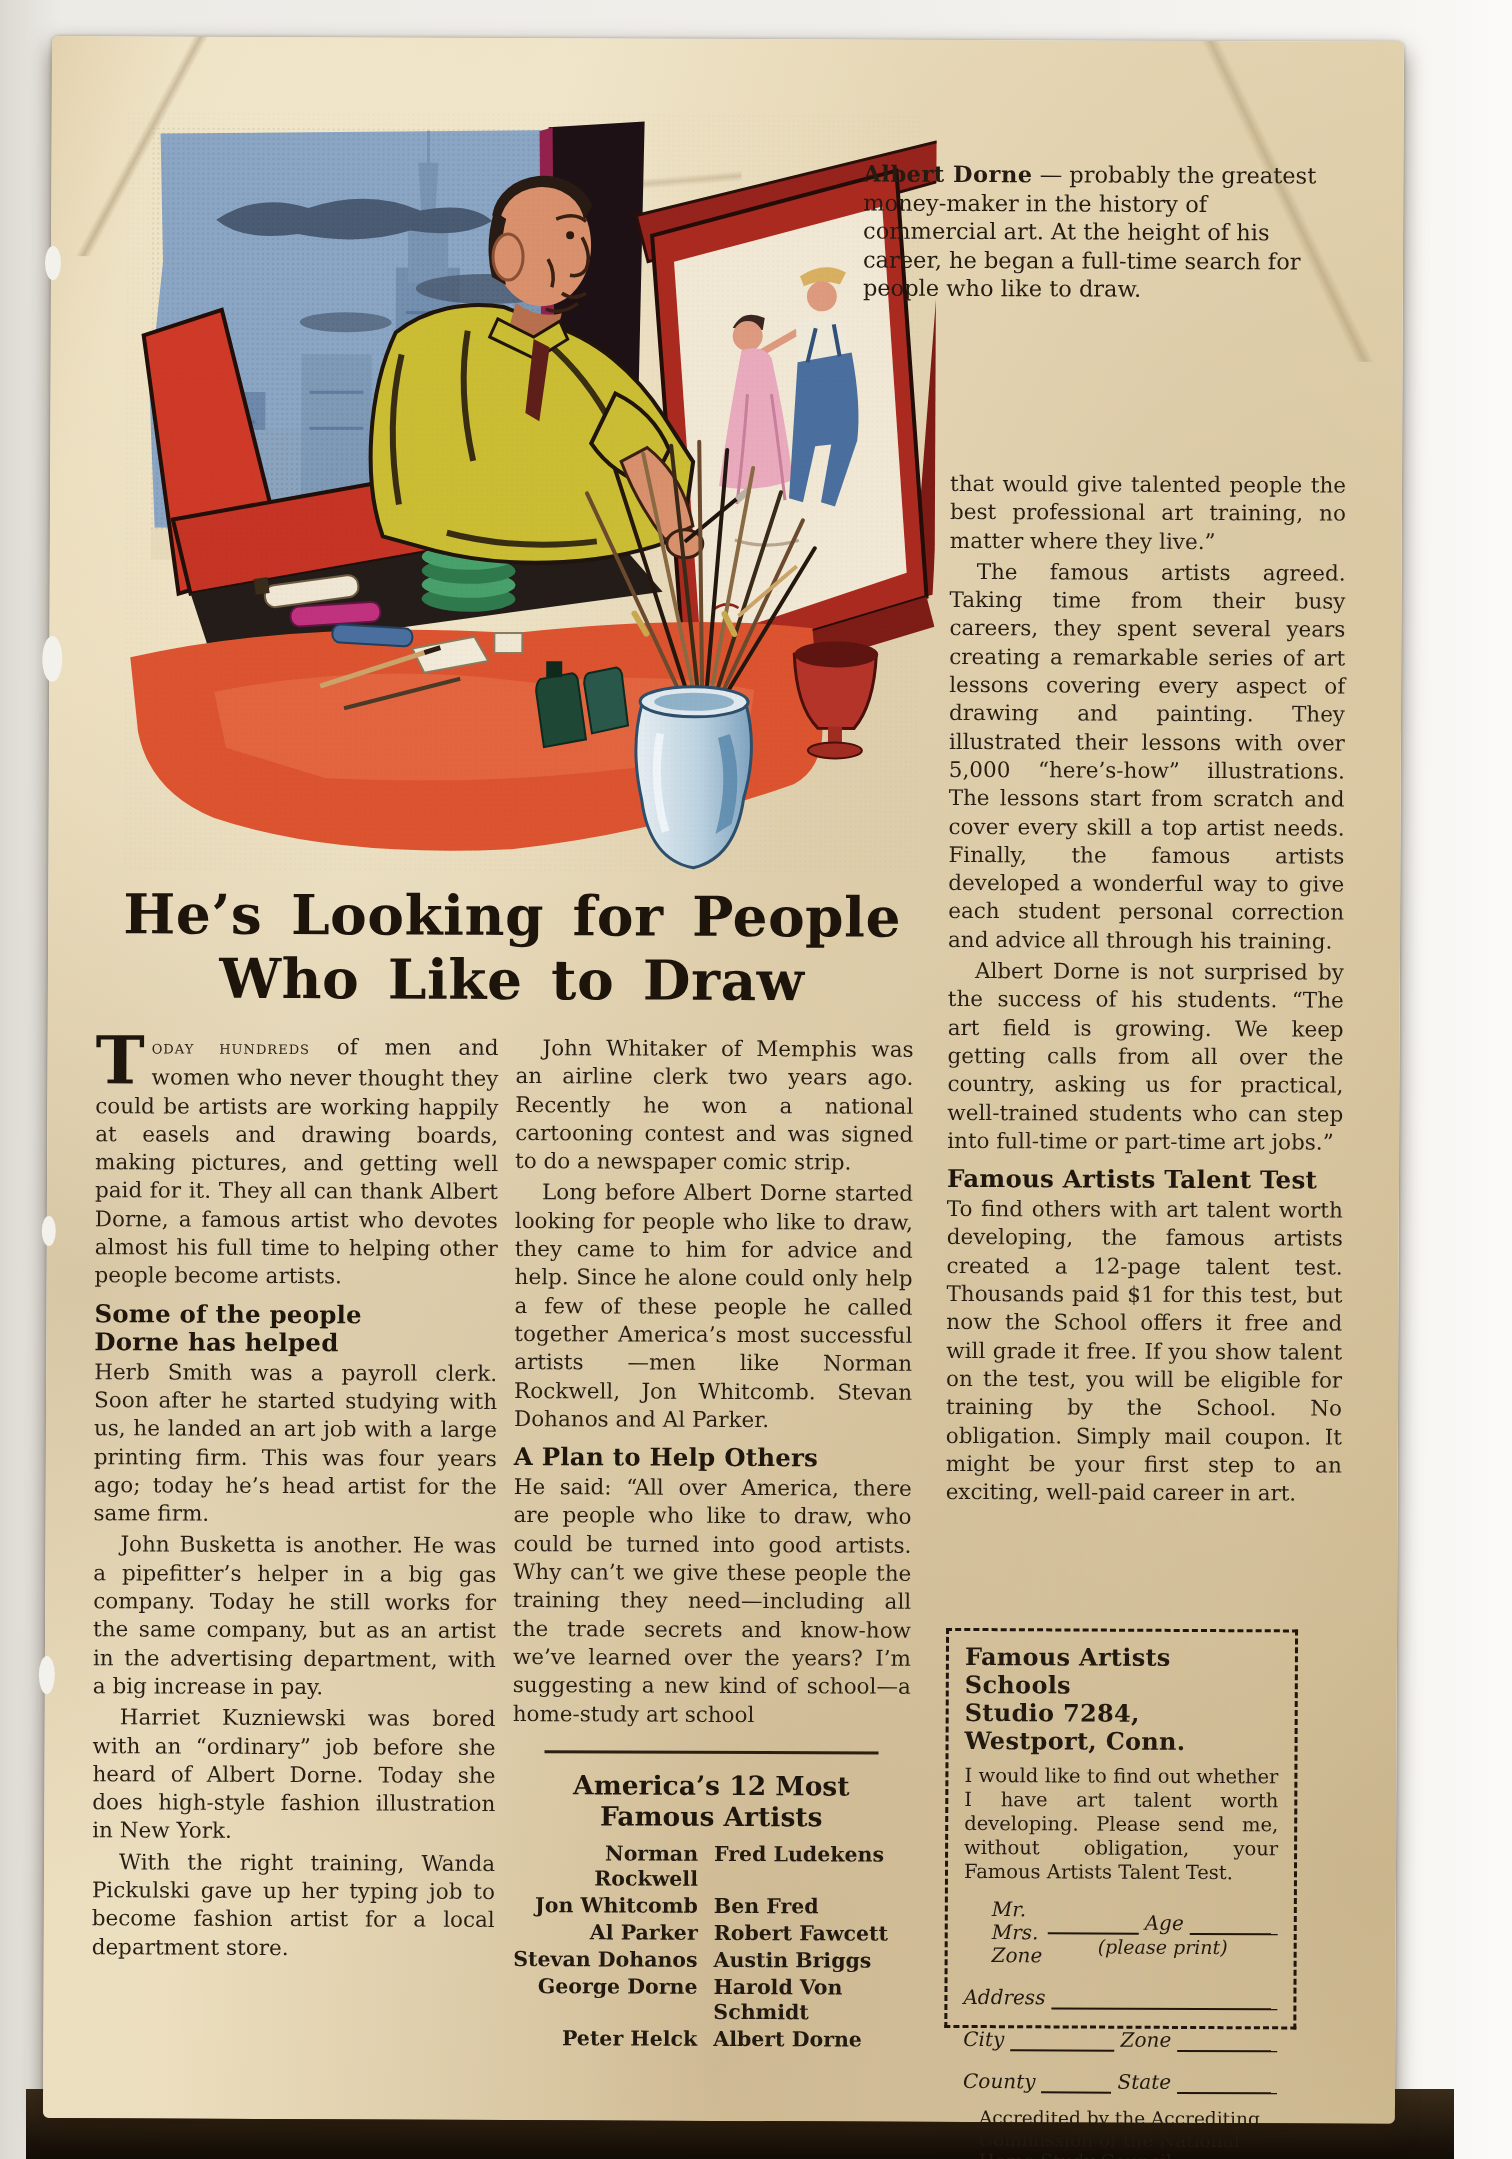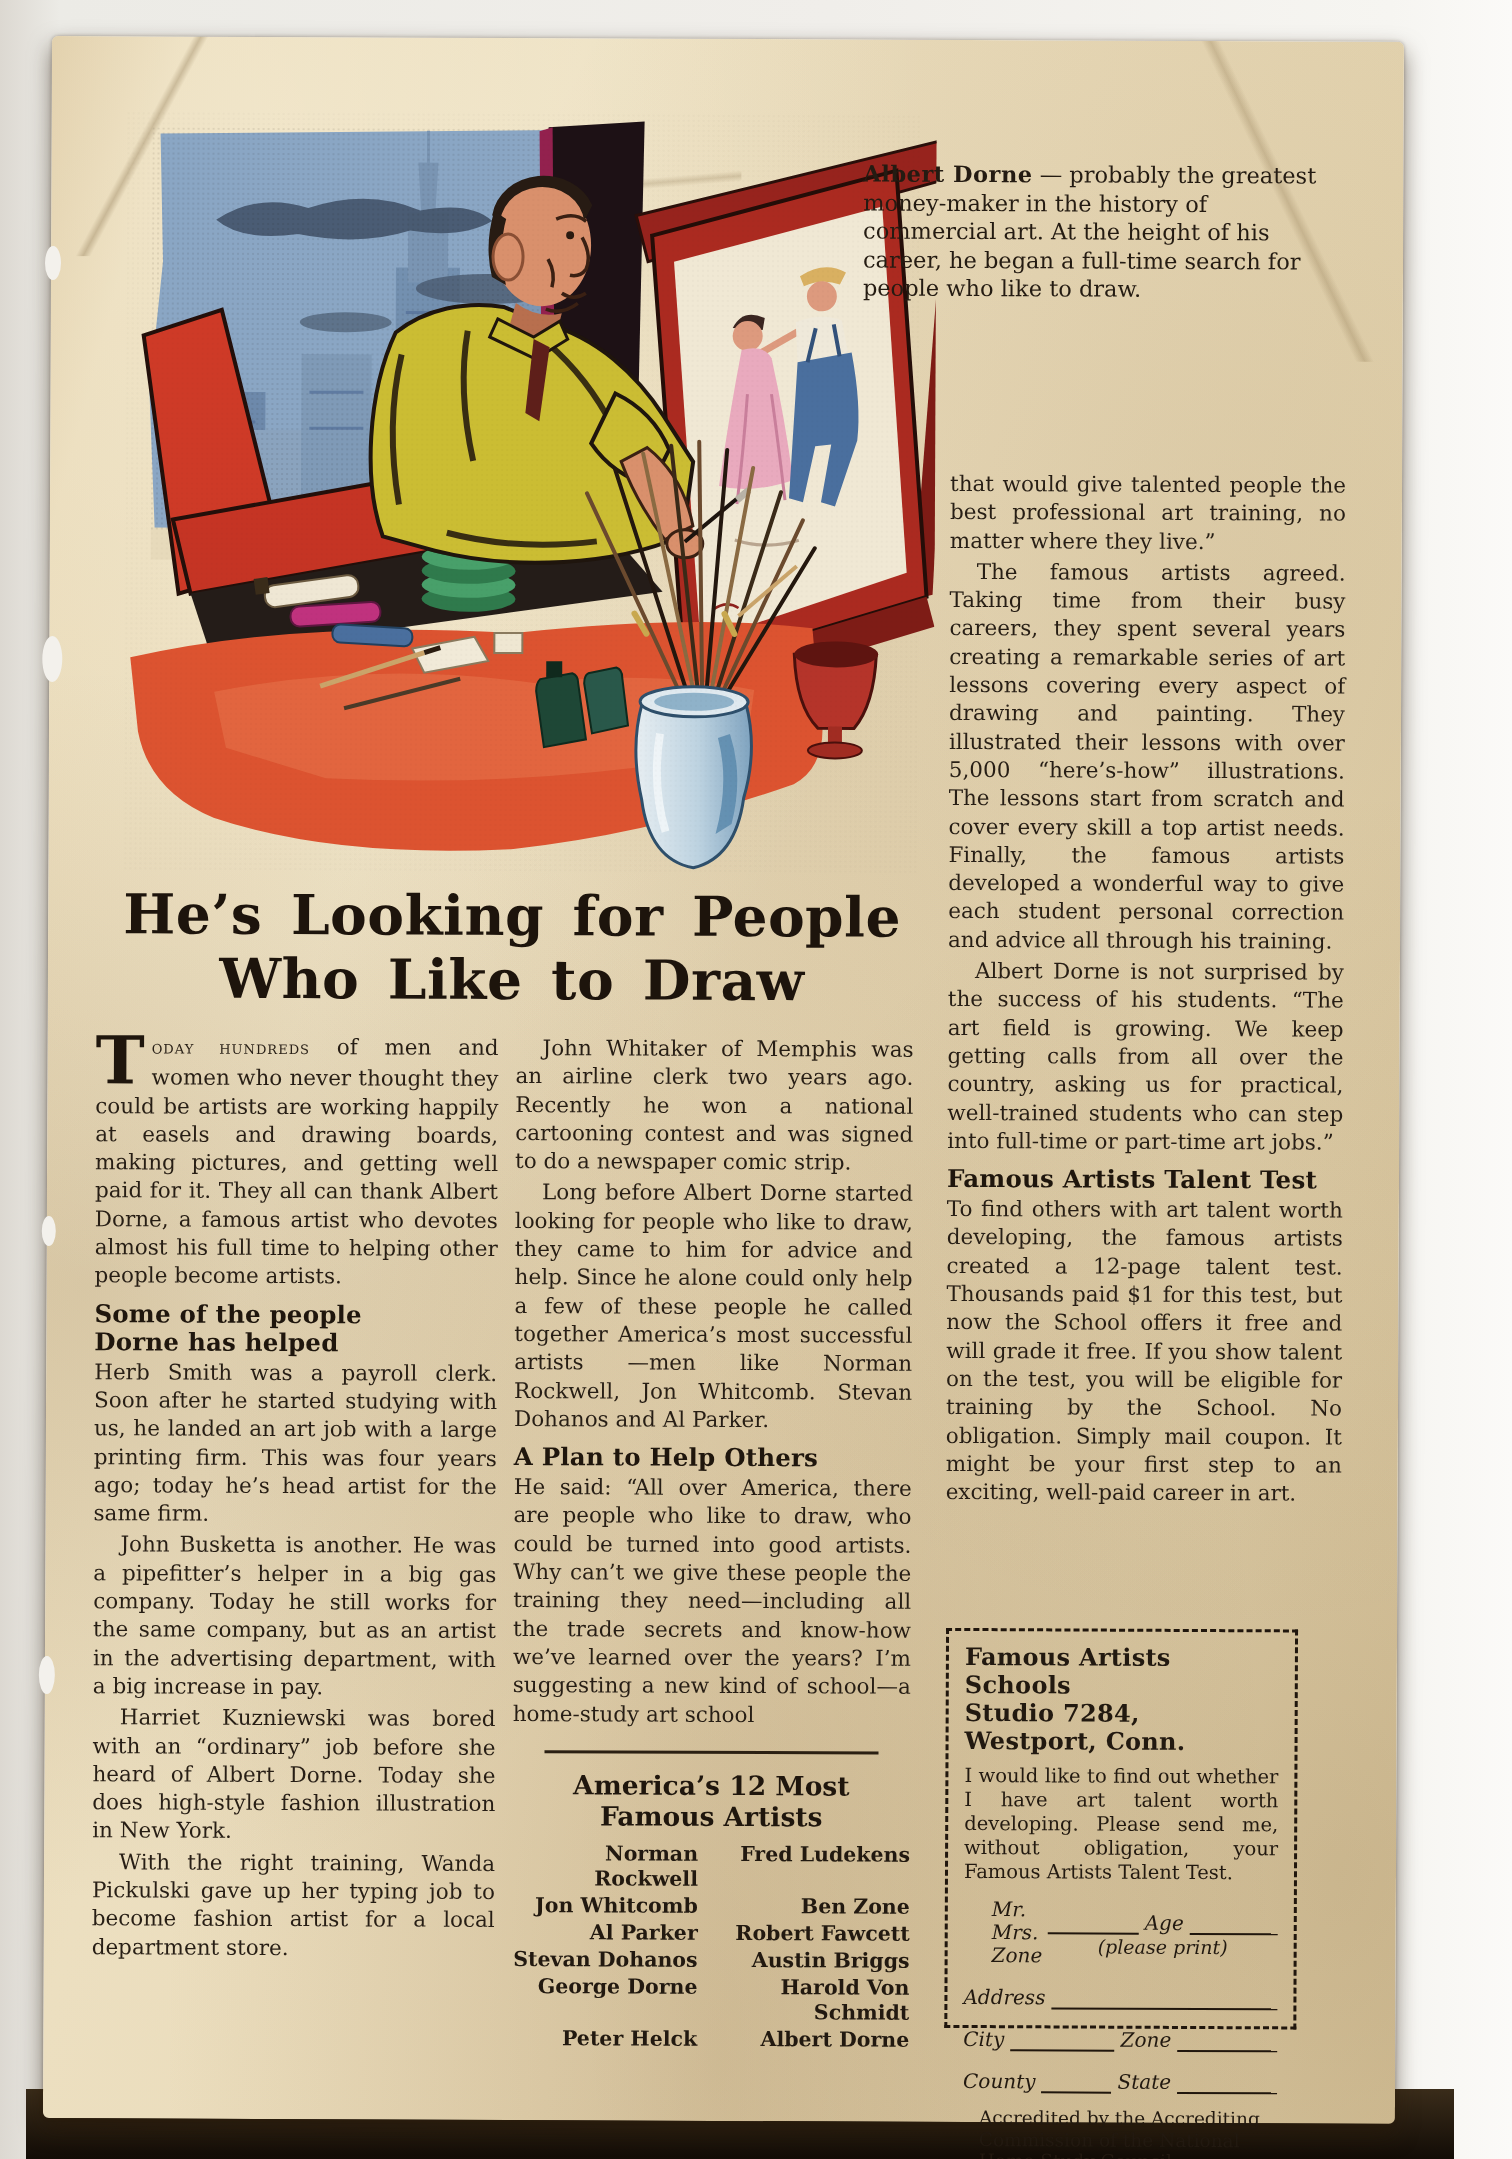--- a/index.html
+++ b/index.html
@@ -41,21 +41,21 @@
   .col-right{left:900px;top:430px;width:396px;}
   .subhead{margin:10px 0 2px 0;font-size:24.5px;line-height:28px;font-weight:700;color:#1f160d;text-align:left;letter-spacing:.2px;}
   .dropcap{float:left;font-size:66px;line-height:50px;font-weight:700;padding:3px 7px 0 0;color:#1f160d;}
   .sc{font-size:13px;letter-spacing:1px;}
   
   .fa-rule{height:3px;background:#2a1f12;width:84%;margin:22px auto 16px auto;}
   .fa-title{text-align:center;font-weight:700;font-size:26.5px;line-height:31px;color:#1f160d;margin-bottom:10px;}
   .fa-list{font-weight:700;font-size:20.5px;line-height:25px;color:#221910;}
   .fa-row{display:flex;gap:16px;margin-bottom:2px;}
   .fa-l{width:186px;text-align:right;}
-  .fa-r{flex:1;text-align:right;}
+  .fa-r{flex:1;text-align:left;}
   
   .coupon{position:absolute;left:901px;top:1588px;width:352px;height:400px;border:3.5px dashed #20160d;
     padding:12px 16px 10px 16px;box-sizing:border-box;color:#221910;}
   .cp-title{font-weight:700;font-size:24px;line-height:28px;letter-spacing:.3px;}
   .cp-body{font-size:19.5px;line-height:24px;text-align:justify;margin-top:9px;}
   .cp-form{font-style:italic;font-size:20px;line-height:23px;margin-top:14px;}
   .blank{display:inline-block;border-bottom:2.5px solid #20160d;height:18px;}
   .grow{flex:1;}
   .w72{width:88px;}
   .w90{width:100px;}
@@ -270,21 +270,21 @@
         <div>America’s 12 Most</div>
         <div>Famous Artists</div>
       </div>
       <div class="fa-list">
         <div class="fa-row">
             <div class="fa-l">Norman Rockwell</div>
             <div class="fa-r">Fred Ludekens</div>
           </div>
         <div class="fa-row">
             <div class="fa-l">Jon Whitcomb</div>
-            <div class="fa-r">Ben Zone</div>
+            <div class="fa-r">Ben Fred</div>
           </div>
         <div class="fa-row">
             <div class="fa-l">Al Parker</div>
             <div class="fa-r">Robert Fawcett</div>
           </div>
         <div class="fa-row">
             <div class="fa-l">Stevan Dohanos</div>
             <div class="fa-r">Austin Briggs</div>
           </div>
         <div class="fa-row">

